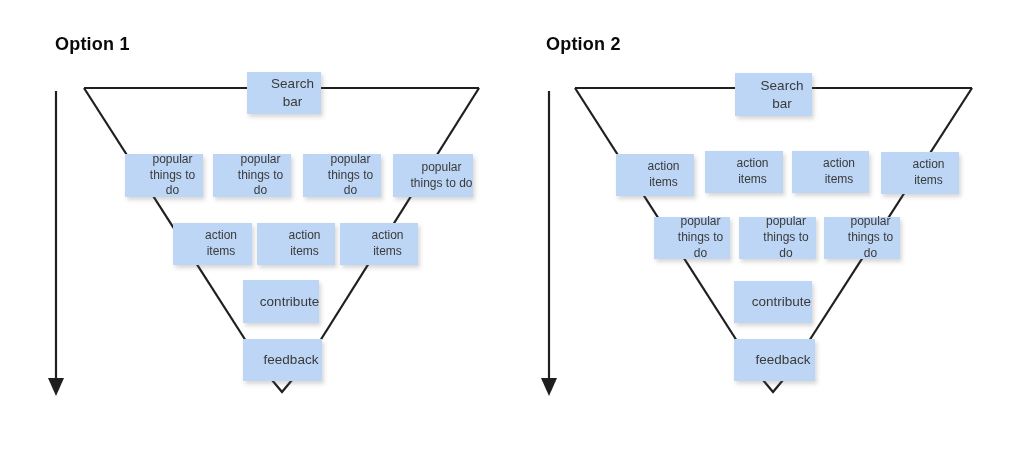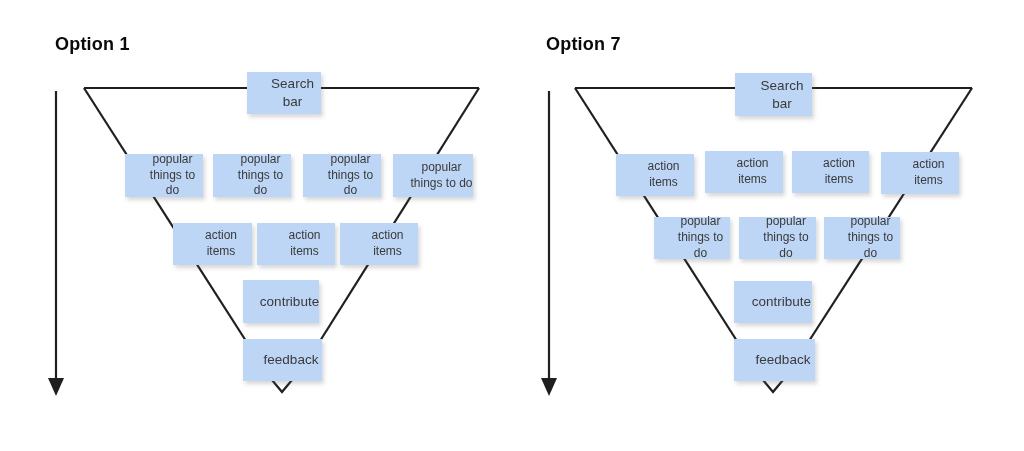--- a/index.html
+++ b/index.html
@@ -91,21 +91,21 @@
       <polyline class="stroke" points="763,380 773,392 783,380"></polyline>
     </g>
 
     <g>
       <path class="stroke" d="M549,91 L549,382"></path>
       <path class="fillhead" d="M541,378 L557,378 L549,396 Z"></path>
     </g>
   </svg>
 
   <h2 class="panel-title" style="left:55px; top:34px;">Option 1</h2>
-  <h2 class="panel-title" style="left:546px; top:34px;">Option 7</h2>
+  <h2 class="panel-title" style="left:546px; top:34px;">Option 2</h2>
 
   <div class="node single" style="left:247px; top:72px; width:74px; height:42px;">Search bar</div>
 
   <div class="node" style="left:125px; top:154px; width:78px; height:43px;">popular
 things to do</div>
   <div class="node" style="left:213px; top:154px; width:78px; height:43px;">popular
 things to do</div>
   <div class="node" style="left:303px; top:154px; width:78px; height:43px;">popular
 things to do</div>
   <div class="node" style="left:393px; top:154px; width:80px; height:43px;">popular

